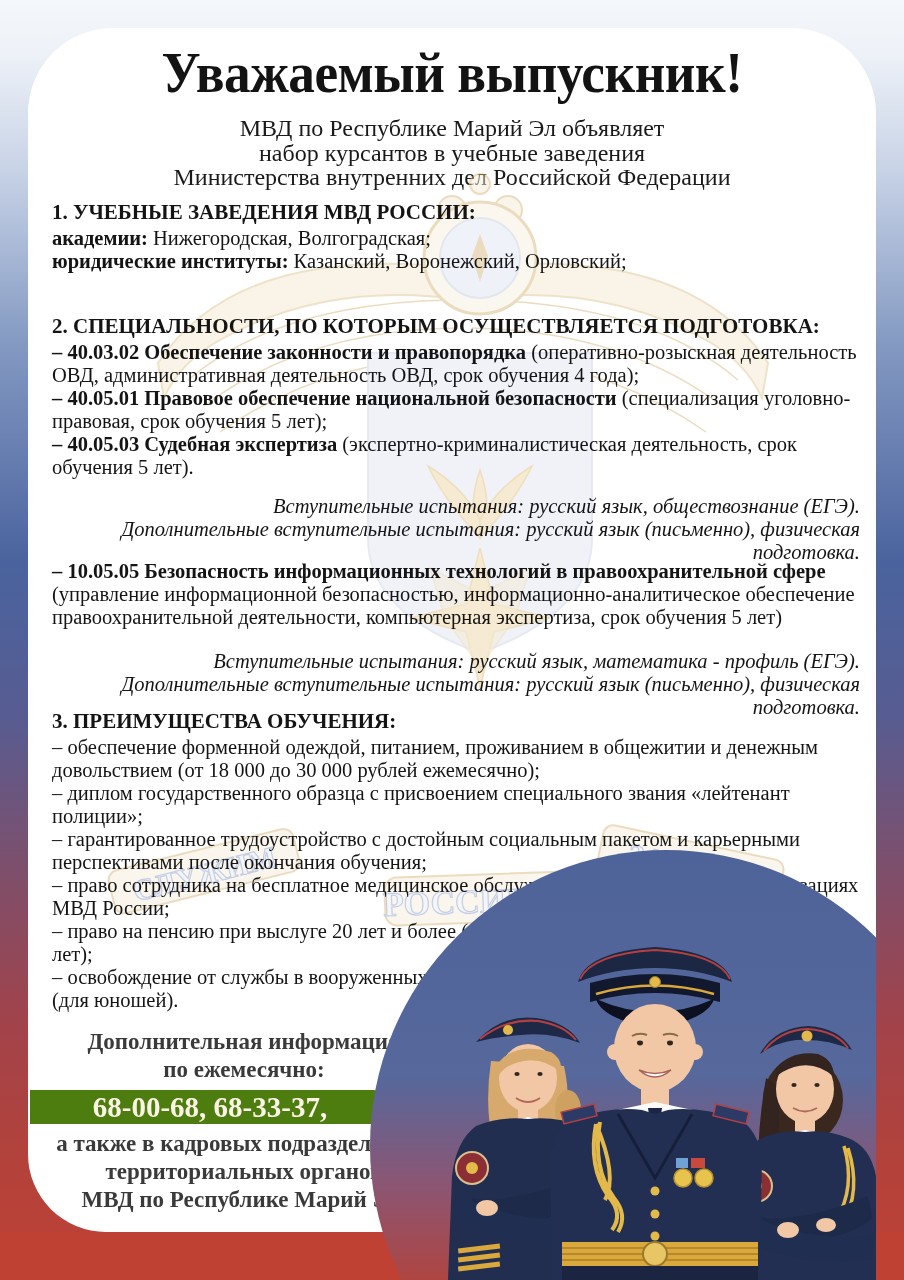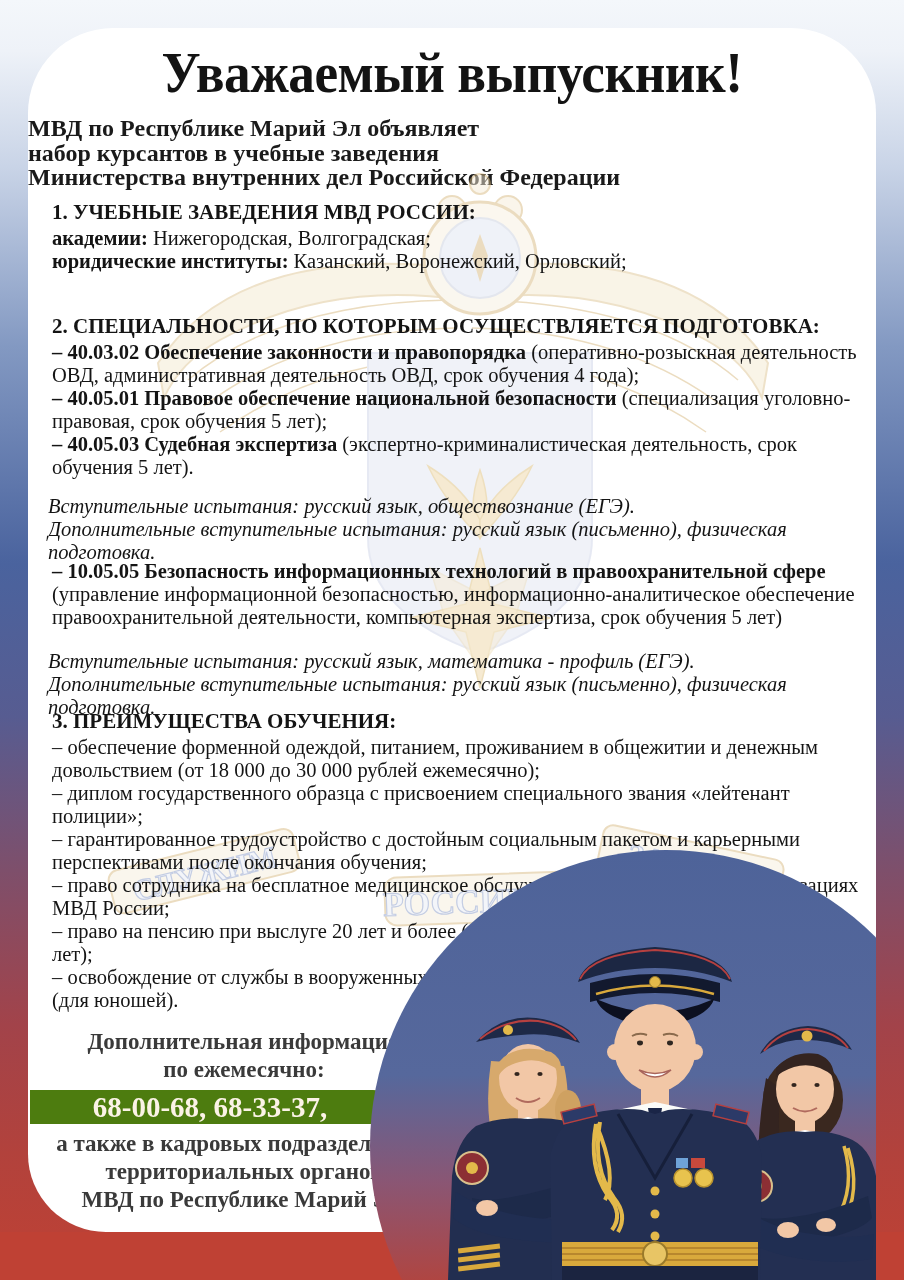--- a/index.html
+++ b/index.html
@@ -15,26 +15,26 @@
     position:absolute;left:28px;top:28px;width:848px;height:1204px;
     background:#ffffff;border-radius:85px 85px 78px 78px;overflow:hidden;z-index:1;
   }
   .abs{position:absolute;}
   
   #title{
     left:0;top:16px;width:100%;text-align:center;margin:0;
     font-size:56px;font-weight:bold;color:#131313;line-height:1.05;
     transform:scaleX(.95);transform-origin:center;letter-spacing:-.5px;
   }
-  .subtitle{left:0;top:88px;width:100%;text-align:left;font-weight:bold;color:#1a1a1a;
+  .subtitle{left:0;top:88px;width:100%;text-align:center;font-weight:normal;color:#1a1a1a;
     font-size:24px;line-height:24.5px;}
   .section{left:24px;width:808px;color:#141414;font-size:20.5px;line-height:23px;z-index:3;}
   .section p{margin:0;}
   .head{font-weight:bold;font-size:21px;margin:0 0 3px 0 !important;}
-  .italic-block{left:20px;width:812px;text-align:left;font-style:italic;font-size:20.5px;
+  .italic-block{left:20px;width:812px;text-align:right;font-style:italic;font-size:20.5px;
     line-height:23px;color:#141414;z-index:3;}
   .italic-block p{margin:0;}
   .narrow{max-width:470px;}
   
   #contact{left:0;top:1000px;width:432px;text-align:center;z-index:4;
     font-weight:bold;font-size:23px;line-height:28px;color:#3a3a3a;}
   #contact p{margin:0;}
   #phone-pill{
     margin:6px 0 6px 2px;width:360px;height:34px;background:#4d7c0f;
     border-radius:0 17px 17px 0;color:#fbf3e6;font-size:29px;line-height:34px;

